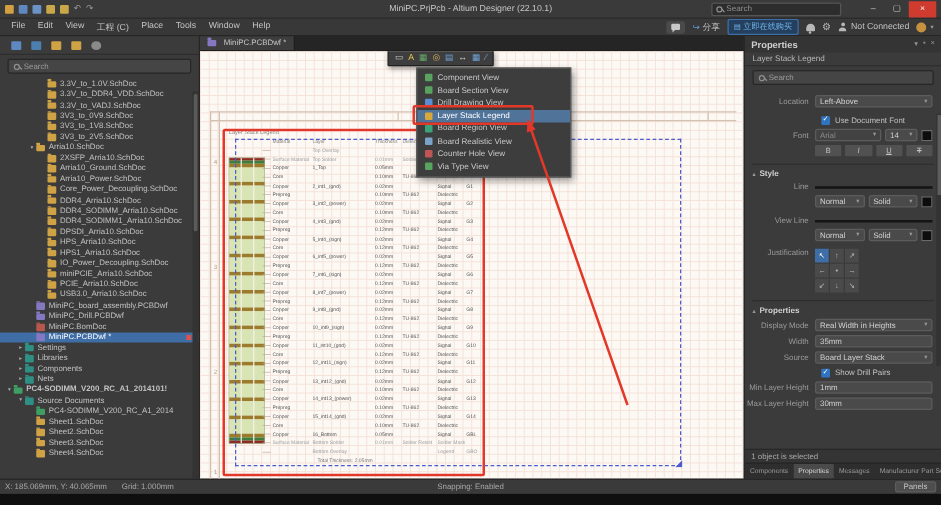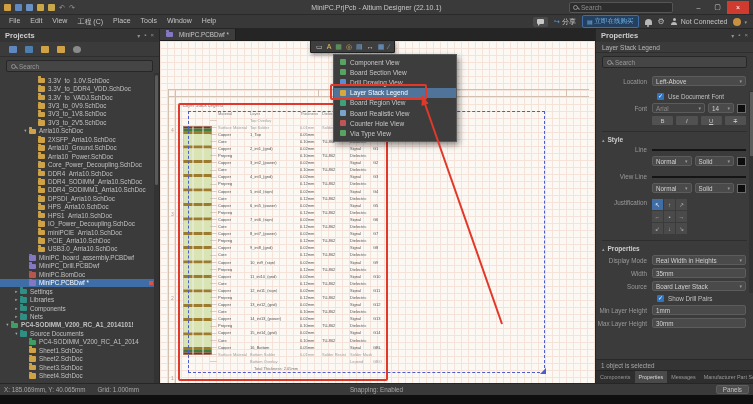--- a/index.html
+++ b/index.html
@@ -185,28 +185,20 @@
       <div class="conn">
         <span class="avatar"></span>
         <span class="car-s">▾</span>
       </div>
     </div>
   </div>
 
   <div class="main">
 
     <div class="projects">
-      <div class="p-head">
-        <span>Projects</span>
-        <span class="p-icons">
-          <span>▾</span>
-          <span>▪</span>
-          <span>×</span>
-        </span>
-      </div>
       <div class="p-tools">
         <span class="pt-ic" style="background:#5f87c0"></span>
         <span class="pt-ic" style="background:#4d7fae"></span>
         <span class="pt-ic" style="background:#cfa246"></span>
         <span class="pt-ic" style="background:#cfa246"></span>
         <span class="pt-ic" style="background:#8a8a8a;border-radius:50%"></span>
       </div>
       <div class="p-search">
         <span class="mag"></span>
         <span>Search</span>

